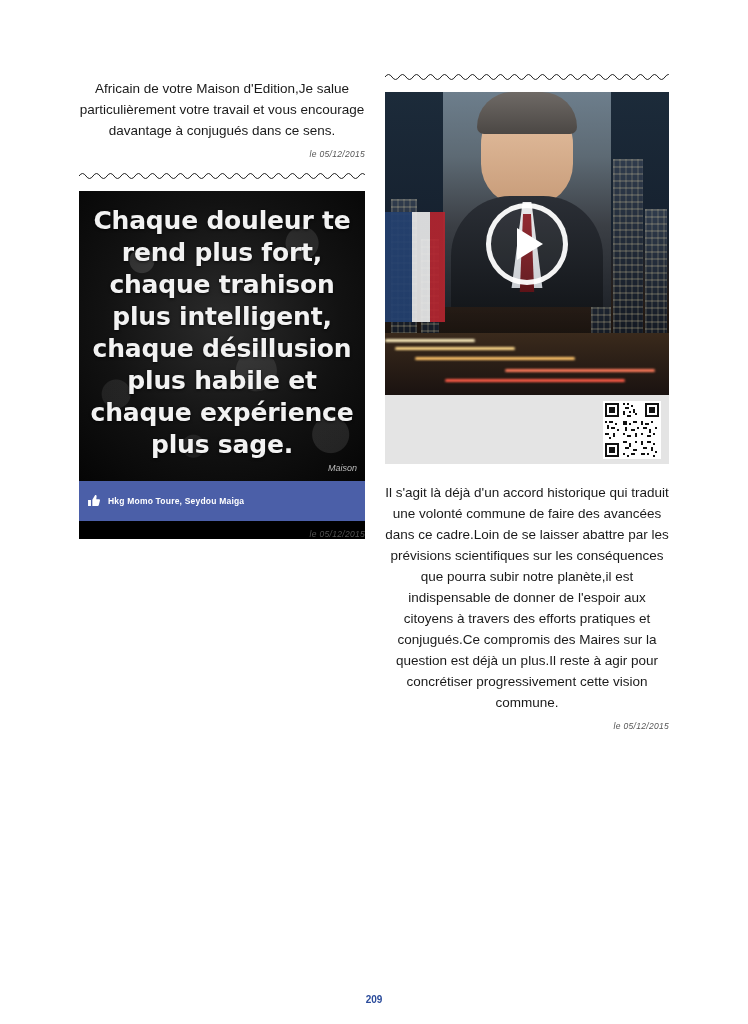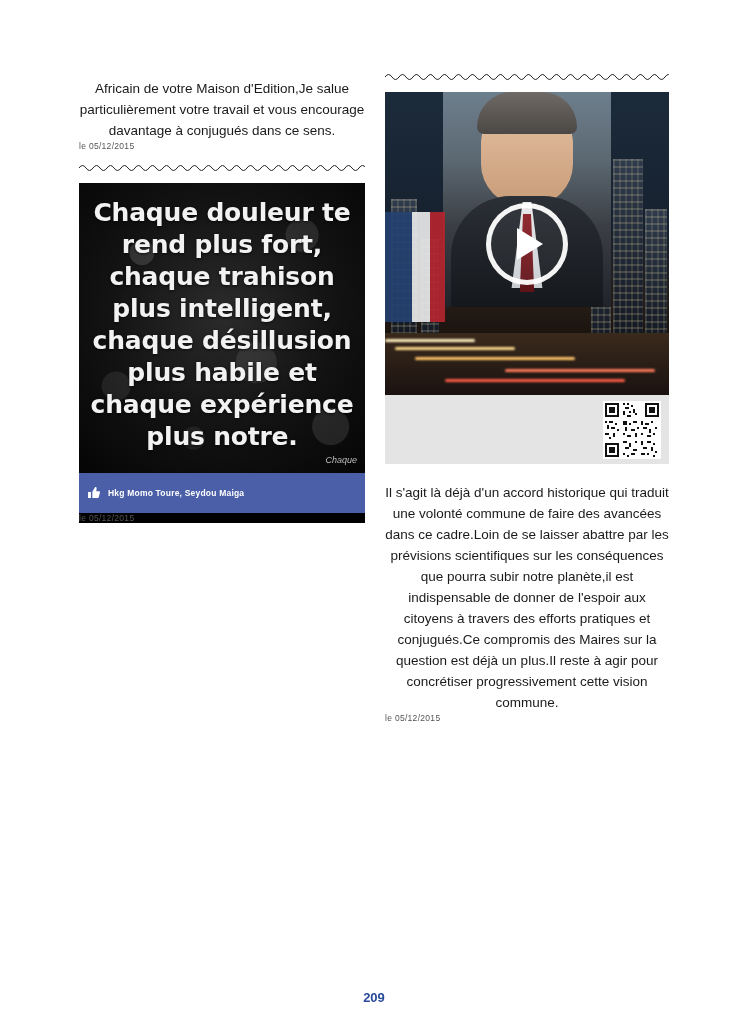--- a/index.html
+++ b/index.html
@@ -33,23 +33,25 @@
     top: 72px;
     width: 284px;
   }
   .post-text {
     text-align: center;
     font-size: 13.5px;
     line-height: 21px;
     color: #1a1a1a;
   }
   .post-date {
-    text-align: left;
+    text-align: right;
     font-size: 8.5px;
+    font-style: italic;
     color: #555555;
+    margin-top: 8px;
     letter-spacing: 0.3px;
   }
   .wavy-divider {
     width: 100%;
     height: 10px;
     margin: 12px 0 10px 0;
     overflow: hidden;
     line-height: 0;
   }
   .wavy-divider svg { display: block; }
@@ -248,21 +250,21 @@
     height: 58px;
     background-color: #ffffff;
     image-rendering: pixelated;
   }
 
   .page-number {
     position: absolute;
     left: 0; right: 0;
     bottom: 19px;
     text-align: center;
-    font-size: 13px;
+    font-size: 10px;
     color: #2a4b9b;
     font-weight: bold;
   }
 </style>
 </head>
 <body>
 
 <div class="page">
 
   <div class="col-left">
@@ -273,22 +275,22 @@
     </div>
 
     <div class="wavy-divider">
       <svg width="286" height="10" viewBox="0 0 286 10" preserveAspectRatio="none">
         <path d="M0,5 Q3.5,0 7,5 T14,5 T21,5 T28,5 T35,5 T42,5 T49,5 T56,5 T63,5 T70,5 T77,5 T84,5 T91,5 T98,5 T105,5 T112,5 T119,5 T126,5 T133,5 T140,5 T147,5 T154,5 T161,5 T168,5 T175,5 T182,5 T189,5 T196,5 T203,5 T210,5 T217,5 T224,5 T231,5 T238,5 T245,5 T252,5 T259,5 T266,5 T273,5 T280,5 T287,5" fill="none" stroke="#222" stroke-width="1"></path>
       </svg>
     </div>
 
     <div class="quote-card">
       <div class="quote-img">
-        <div class="quote-text">Chaque douleur te rend plus fort, chaque trahison plus intelligent, chaque désillusion plus habile et chaque expérience plus notre.</div>
-        <div class="quote-credit">Chaque</div>
+        <div class="quote-text">Chaque douleur te rend plus fort, chaque trahison plus intelligent, chaque désillusion plus habile et chaque expérience plus sage.</div>
+        <div class="quote-credit">Maison</div>
       </div>
       <div class="like-bar">
         <span class="thumb-icon">
           <svg viewBox="0 0 16 16" width="14" height="14" fill="#ffffff">
             <path d="M6.1 6.6 9 1.6c.2-.4.7-.6 1.1-.4.6.2 1 .9.9 1.5L10.6 6h3.1c.7 0 1.3.7 1.1 1.4l-1.3 5.3c-.1.6-.7 1-1.3 1H6.1V6.6zM1.2 6.9h3.3v6.8H1.2z"></path>
           </svg>
         </span>
         <span class="like-names">Hkg Momo Toure, Seydou Maiga</span>
       </div>
       <div class="post-date">le 05/12/2015</div>

